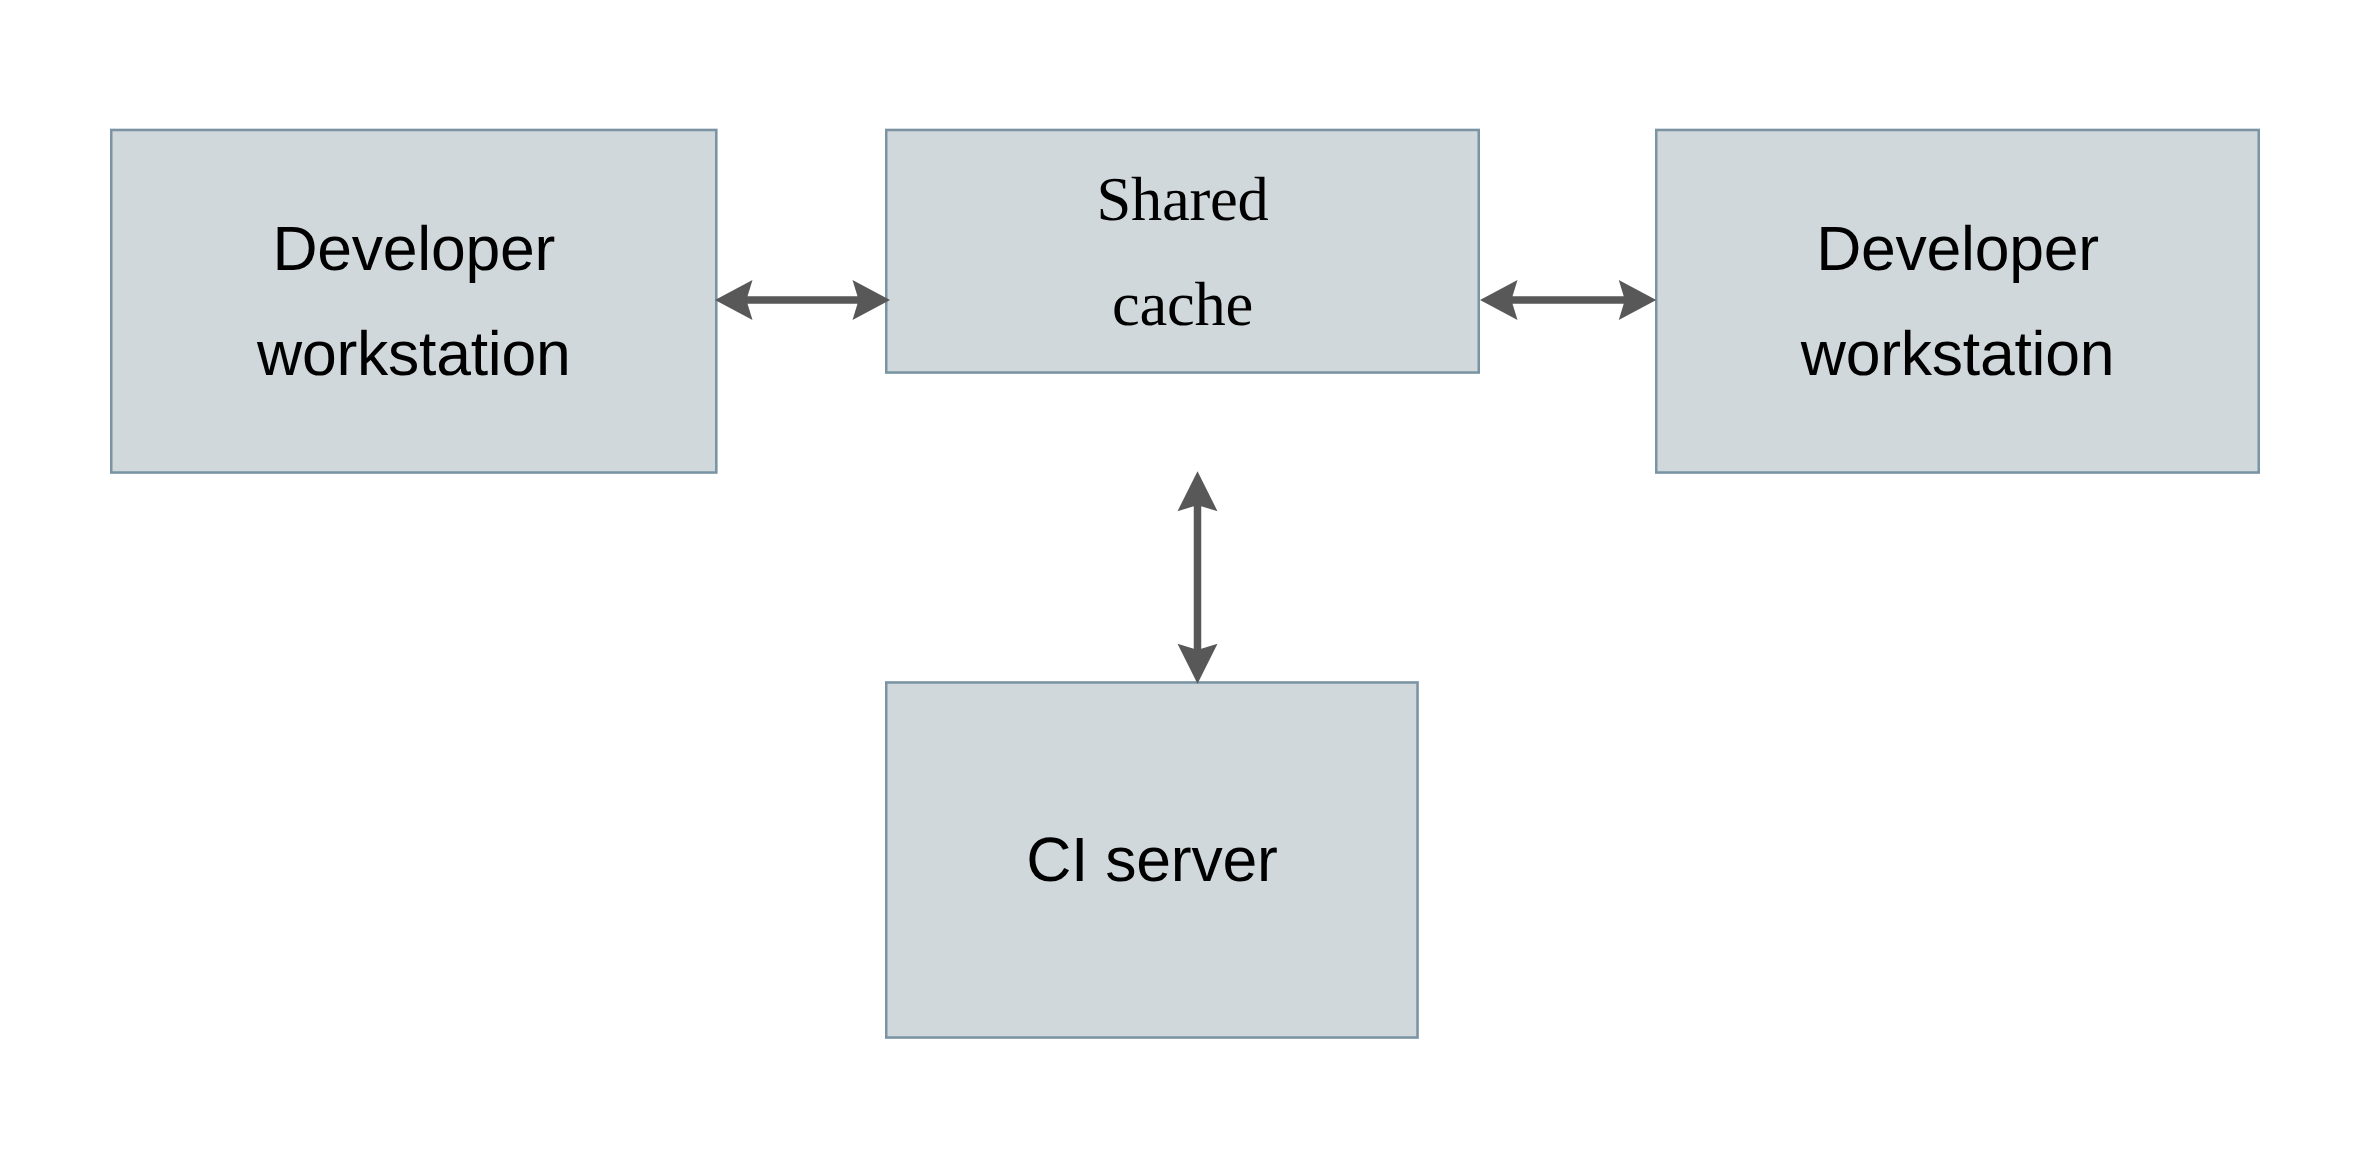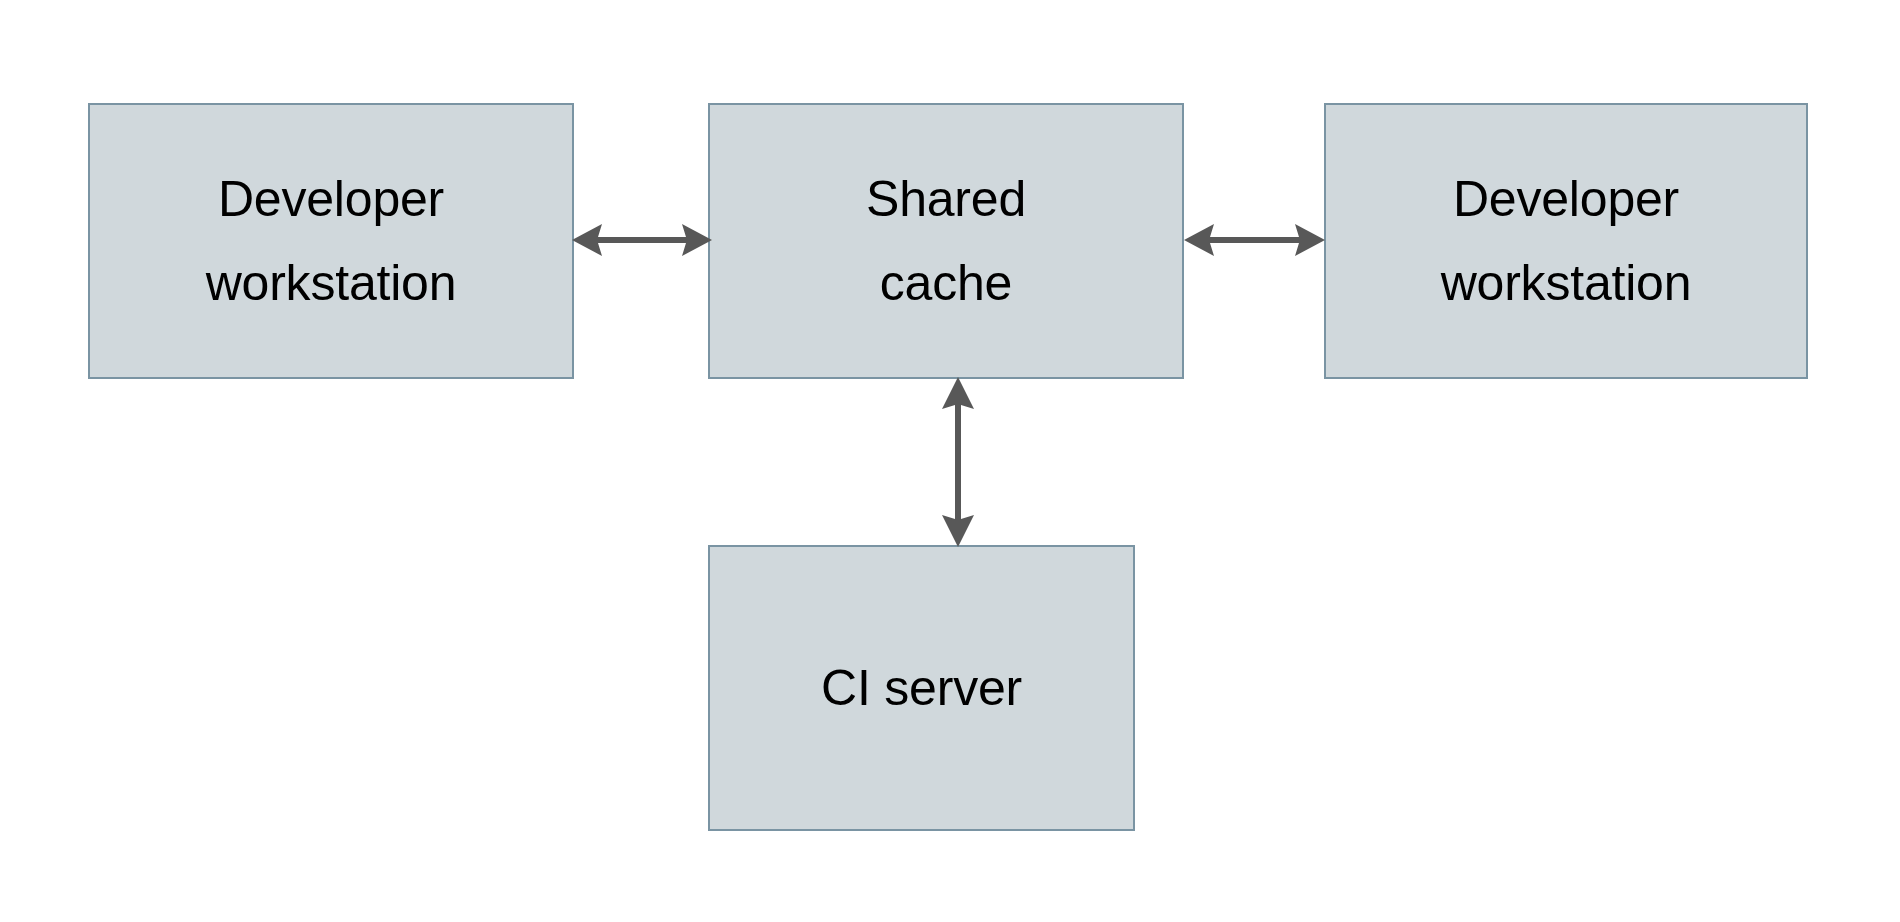--- a/index.html
+++ b/index.html
@@ -50,21 +50,21 @@
 </head>
 <body>
 
 <div id="canvas">
 
   <div class="node" style="left:88px; top:103px; width:486px; height:276px;">
     <span class="node-label">Developer
 workstation</span>
   </div>
 
-  <div class="node" style="left:708px; top:103px; width:476px; height:276px;">
+  <div class="node" style="left:708px; top:103px; width:476px; height:196px;font-family:Liberation Serif, serif;">
     <span class="node-label">Shared
 cache</span>
   </div>
 
   <div class="node" style="left:1324px; top:103px; width:484px; height:276px;">
     <span class="node-label">Developer
 workstation</span>
   </div>
 
   <div class="node" style="left:708px; top:545px; width:427px; height:286px;">

